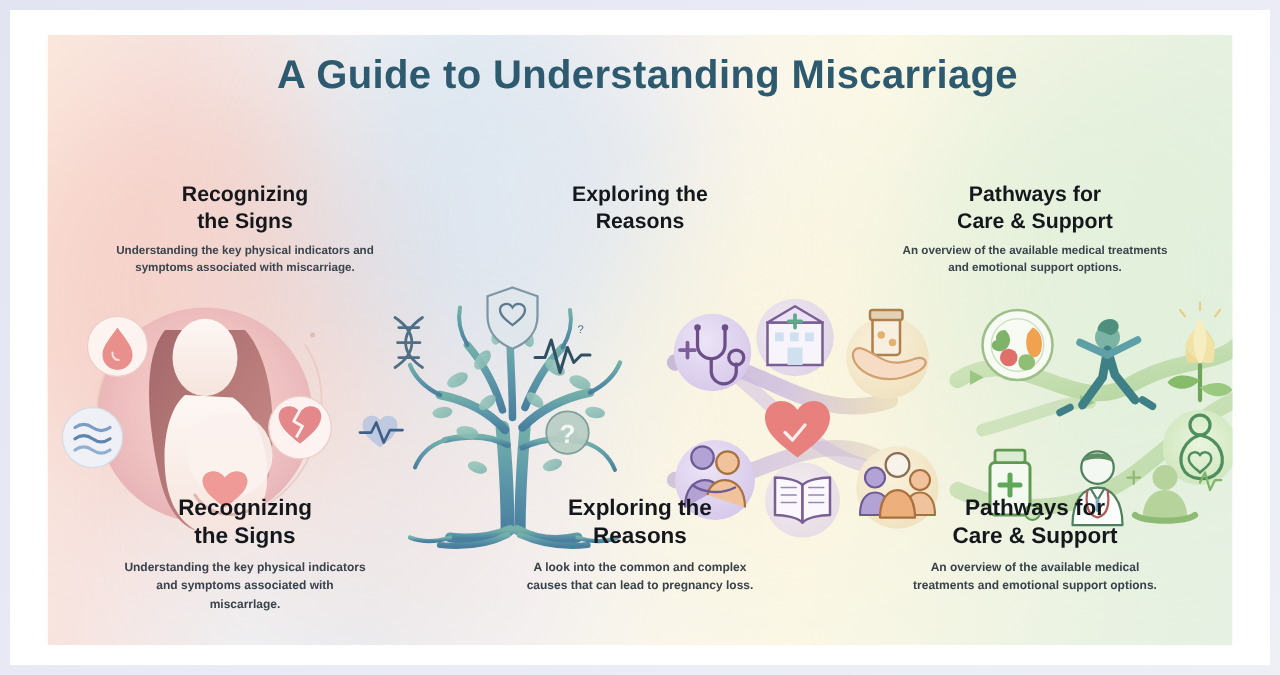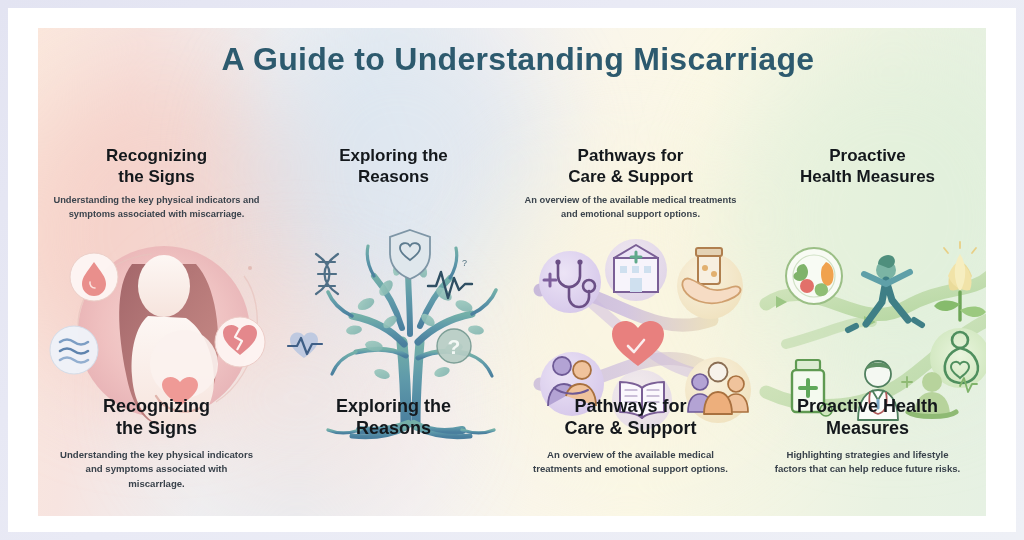--- a/index.html
+++ b/index.html
@@ -107,25 +107,20 @@
         </div>
         <div class="col">
           <h2 class="col-title">Exploring the
 Reasons</h2>
           <p class="col-sub"></p>
         </div>
         <div class="col">
           <h2 class="col-title">Pathways for
 Care &amp; Support</h2>
           <p class="col-sub">An overview of the available medical treatments and emotional support options.</p>
-        </div>
-        <div class="col">
-          <h2 class="col-title">Proactive
-Health Measures</h2>
-          <p class="col-sub"></p>
         </div>
       </div>
 
       <div class="art">
 
         <div class="panel p1">
           <svg width="250" height="216" viewBox="0 0 250 216">
             <defs>
               <radialGradient id="g1disc" cx="50%" cy="45%" r="60%">
                 <stop offset="0%" stop-color="#f6d7d4"></stop>
@@ -451,28 +446,24 @@
 
       <div class="bottom">
         <div class="bcol">
           <h3 class="bcol-title">Recognizing
 the Signs</h3>
           <p class="bcol-sub">Understanding the key physical indicators and symptoms associated with miscarrlage.</p>
         </div>
         <div class="bcol">
           <h3 class="bcol-title">Exploring the
 Reasons</h3>
+          <p class="bcol-sub">A look into the common and complex causes that can lead to pregnancy loss.</p>
         </div>
         <div class="bcol">
           <h3 class="bcol-title">Pathways for
 Care &amp; Support</h3>
           <p class="bcol-sub">An overview of the available medical treatments and emotional support options.</p>
         </div>
-        <div class="bcol">
-          <h3 class="bcol-title">Proactive Health
-Measures</h3>
-          <p class="bcol-sub">Highlighting strategies and lifestyle factors that can help reduce future risks.</p>
-        </div>
       </div>
 
     </div>
   </div>
 </div>
 
 </body></html>

